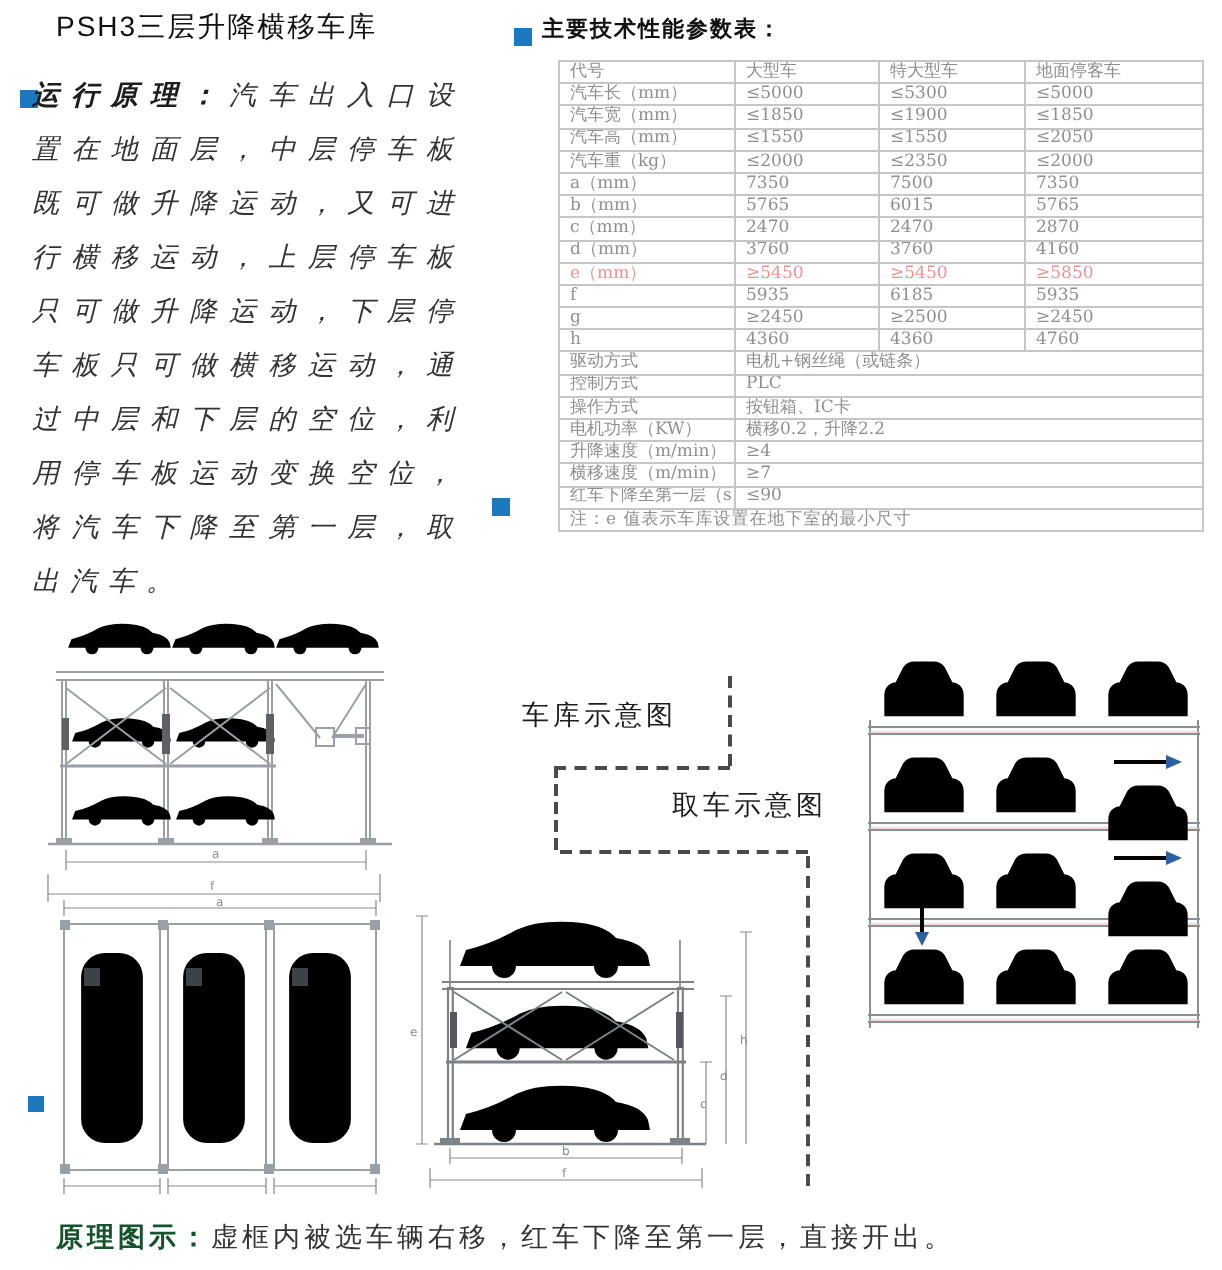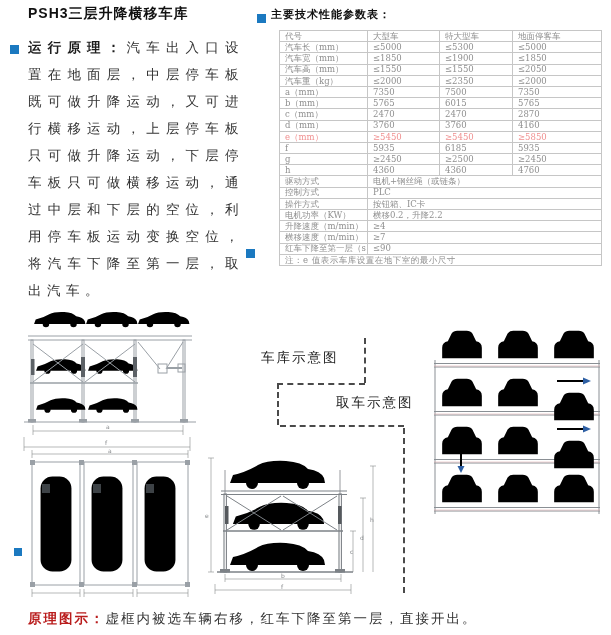--- a/index.html
+++ b/index.html
@@ -1,39 +1,39 @@
 <!DOCTYPE html>
 <html><head>
 <meta charset="utf-8">
 <style>
   html,body{margin:0;padding:0;background:#fff;}
   #page{position:relative;width:611px;height:635px;background:#fff;overflow:hidden;
         font-family:"Liberation Sans",sans-serif;}
   .abs{position:absolute;}
   .bullet{position:absolute;width:9px;height:9px;background:#1b79c0;}
-  #page-title{left:28px;top:5px;font-size:14px;font-weight:bold;color:#111;letter-spacing:1px;}
-  #principle{left:28px;top:34px;width:216px;font-size:13.5px;line-height:27px;color:#333;
-             text-align:justify;letter-spacing:5.5px;}
+  #page-title{left:28px;top:5px;font-size:14px;font-weight:normal;color:#111;letter-spacing:1px;}
+  #principle{left:16px;top:34px;width:216px;font-size:13.5px;line-height:27px;color:#333;
+             text-align:justify;letter-spacing:5.5px;font-style:italic;}
   #principle b{color:#1d1d1d;}
   #sec-title{left:271px;top:7px;font-size:11px;font-weight:bold;color:#111;letter-spacing:1px;}
   #spec-table{left:279px;top:30px;width:322px;border-collapse:collapse;
               font-family:"DejaVu Serif",serif;font-size:8.5px;color:#8f8f8f;table-layout:fixed;}
   #spec-table td,#spec-table th{border:1px solid #c6c6c6;height:10.2px;line-height:1;
               padding:0 0 0 5px;text-align:left;font-weight:normal;overflow:hidden;white-space:nowrap;}
   #spec-table .note-cell{letter-spacing:0.5px;}
   .diag{position:absolute;}
   .diag path,.diag line,.diag rect,.diag circle,.diag polyline{fill:none;stroke:currentColor;}
   .diag .solid{fill:currentColor;stroke:none;}
   .dim{stroke-width:0.6;}
   .dimtxt{font-size:6px;fill:#86898c;stroke:none;font-family:"DejaVu Sans",sans-serif;}
   .lbl-big{position:absolute;font-size:13.5px;font-weight:normal;color:#1d1d1d;letter-spacing:2px;}
   .dash-v{position:absolute;width:0;border-left:2px dashed #4a4a4a;}
   .dash-h{position:absolute;height:0;border-top:2px dashed #4a4a4a;}
   #caption{left:28px;top:610px;font-size:13.5px;color:#333;letter-spacing:2px;}
-  #caption b{color:#b91c1c;}
+  #caption b{color:#14532d;}
   .car-red{color:#e06666;}
   .car-dark{color:#4a4a4a;}
 </style>
 </head>
 <body>
 
 <div id="page">
 
   <svg width="0" height="0" style="position:absolute" aria-hidden="true">
     <defs>

